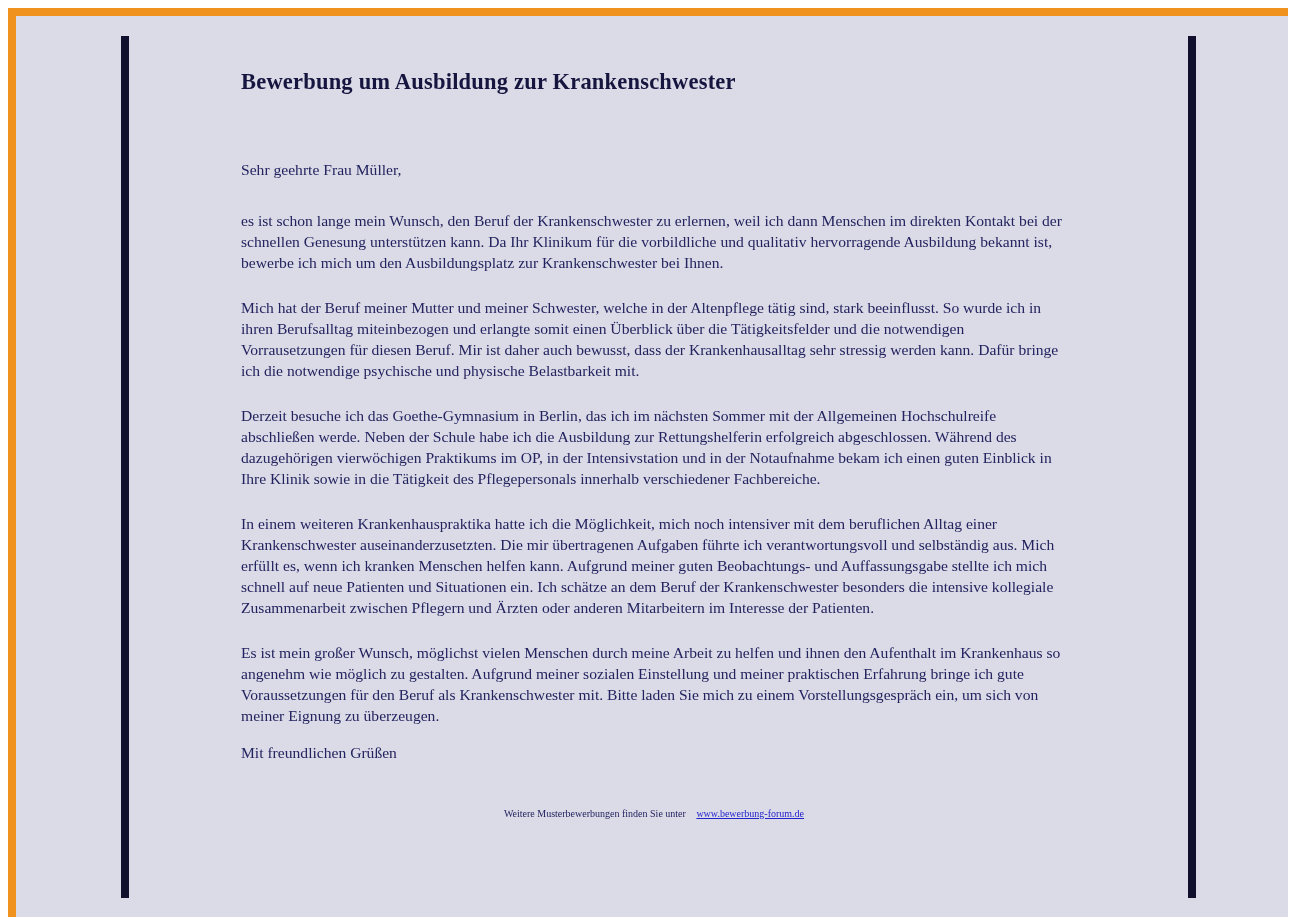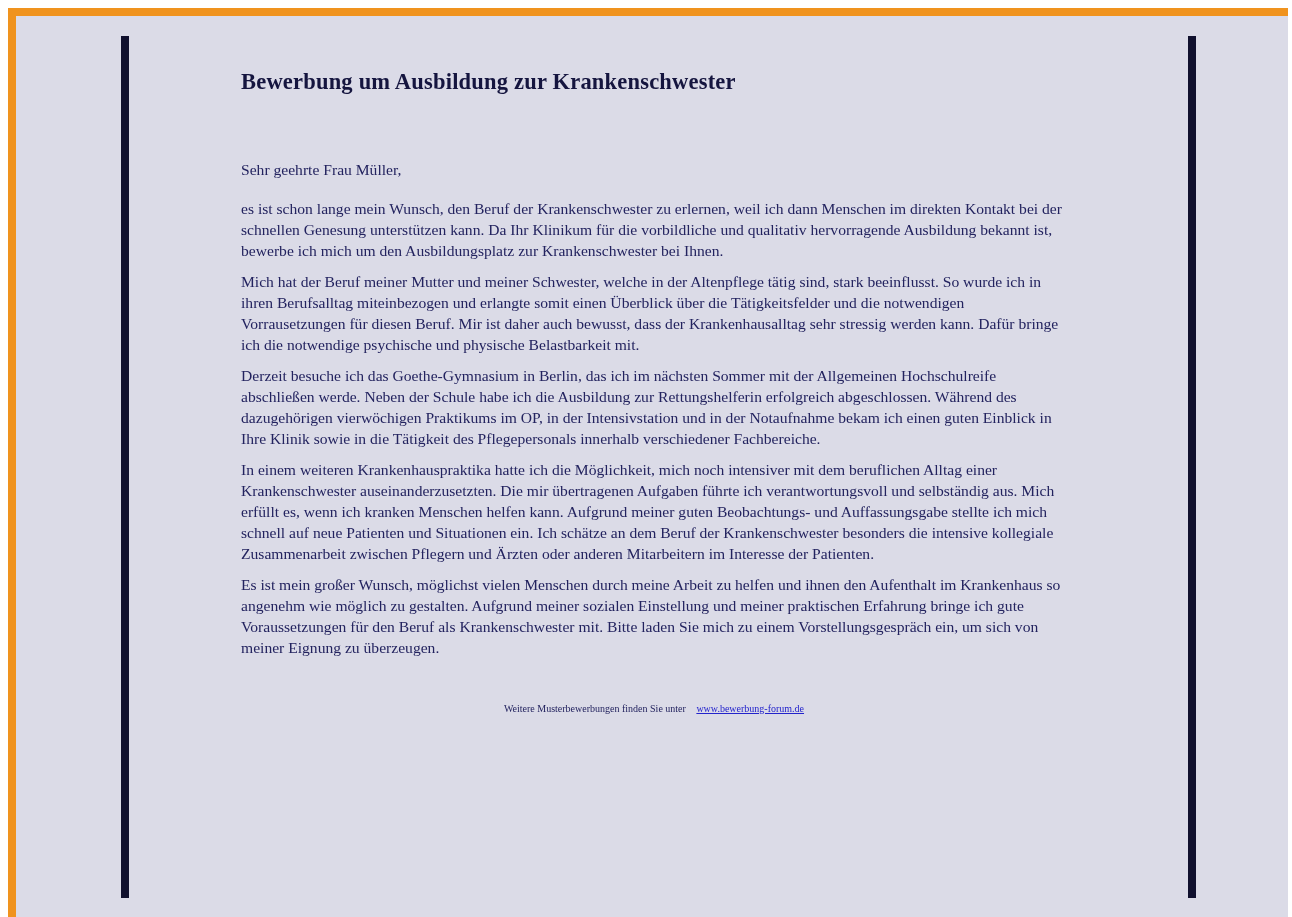--- a/index.html
+++ b/index.html
@@ -38,22 +38,22 @@
   h1.doc-title {
     margin-top: 44px;
     font-size: 22.5px;
     line-height: 1.2;
     font-weight: bold;
     color: #15153f;
     letter-spacing: 0.2px;
   }
 
   .salutation { margin-top: 56px; }
-  .para       { margin-top: 2px; }
-  .para-first { margin-top: 10px; }
+  .para       { margin-top: 16px; }
+  .para-first { margin-top: 22px; }
   .closing    { margin-top: 8px; }
 
   .footer {
     margin-top: 32px;
     text-align: center;
     font-size: 10px;
   }
   .footer a {
     color: #2323cc;
     text-decoration: underline;
@@ -77,19 +77,20 @@
     <p class="para para-first">es ist schon lange mein Wunsch, den Beruf der Krankenschwester zu erlernen, weil ich dann Menschen im direkten Kontakt bei der schnellen Genesung unterstützen kann. Da Ihr Klinikum für die vorbildliche und qualitativ hervorragende Ausbildung bekannt ist, bewerbe ich mich um den Ausbildungsplatz zur Krankenschwester bei Ihnen.</p>
 
     <p class="para">Mich hat der Beruf meiner Mutter und meiner Schwester, welche in der Altenpflege tätig sind, stark beeinflusst. So wurde ich in ihren Berufsalltag miteinbezogen und erlangte somit einen Überblick über die Tätigkeitsfelder und die notwendigen Vorrausetzungen für diesen Beruf. Mir ist daher auch bewusst, dass der Krankenhausalltag sehr stressig werden kann. Dafür bringe ich die notwendige psychische und physische Belastbarkeit mit.</p>
 
     <p class="para">Derzeit besuche ich das Goethe-Gymnasium in Berlin, das ich im nächsten Sommer mit der Allgemeinen Hochschulreife abschließen werde. Neben der Schule habe ich die Ausbildung zur Rettungshelferin erfolgreich abgeschlossen. Während des dazugehörigen vierwöchigen Praktikums im OP, in der Intensivstation und in der Notaufnahme bekam ich einen guten Einblick in Ihre Klinik sowie in die Tätigkeit des Pflegepersonals innerhalb verschiedener Fachbereiche.</p>
 
     <p class="para">In einem weiteren Krankenhauspraktika hatte ich die Möglichkeit, mich noch intensiver mit dem beruflichen Alltag einer Krankenschwester auseinanderzusetzten. Die mir übertragenen Aufgaben führte ich verantwortungsvoll und selbständig aus. Mich erfüllt es, wenn ich kranken Menschen helfen kann. Aufgrund meiner guten Beobachtungs- und Auffassungsgabe stellte ich mich schnell auf neue Patienten und Situationen ein. Ich schätze an dem Beruf der Krankenschwester besonders die intensive kollegiale Zusammenarbeit zwischen Pflegern und Ärzten oder anderen Mitarbeitern im Interesse der Patienten.</p>
 
     <p class="para">Es ist mein großer Wunsch, möglichst vielen Menschen durch meine Arbeit zu helfen und ihnen den Aufenthalt im Krankenhaus so angenehm wie möglich zu gestalten. Aufgrund meiner sozialen Einstellung und meiner praktischen Erfahrung bringe ich gute Voraussetzungen für den Beruf als Krankenschwester mit. Bitte laden Sie mich zu einem Vorstellungsgespräch ein, um sich von meiner Eignung zu überzeugen.</p>
 
+    <p class="closing">Mit freundlichen Grüßen</p>
 
     <div class="footer">
       <span>Weitere Musterbewerbungen finden Sie unter </span><a href="#">www.bewerbung-forum.de</a>
     </div>
 
   </div>
 </div>
 
 </body></html>

